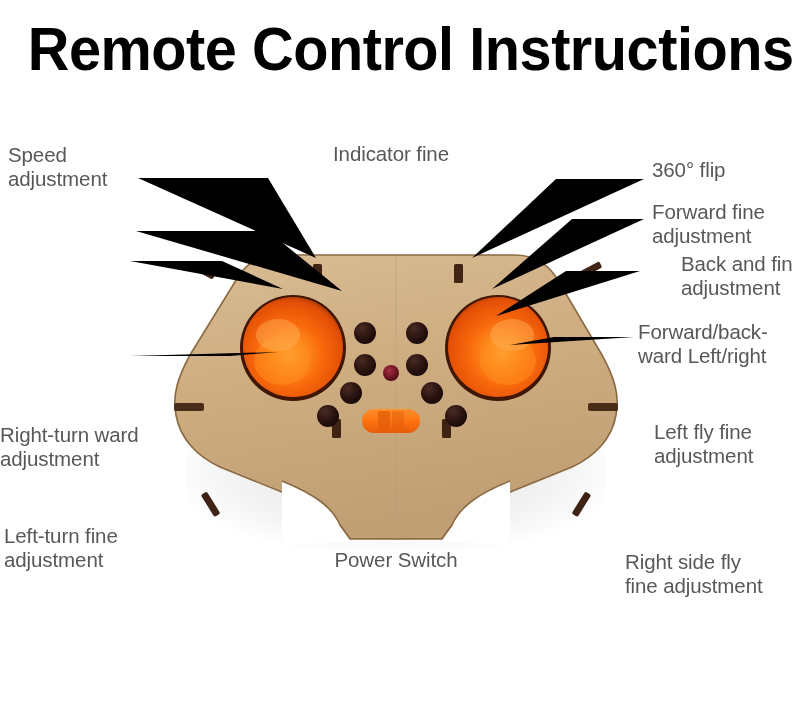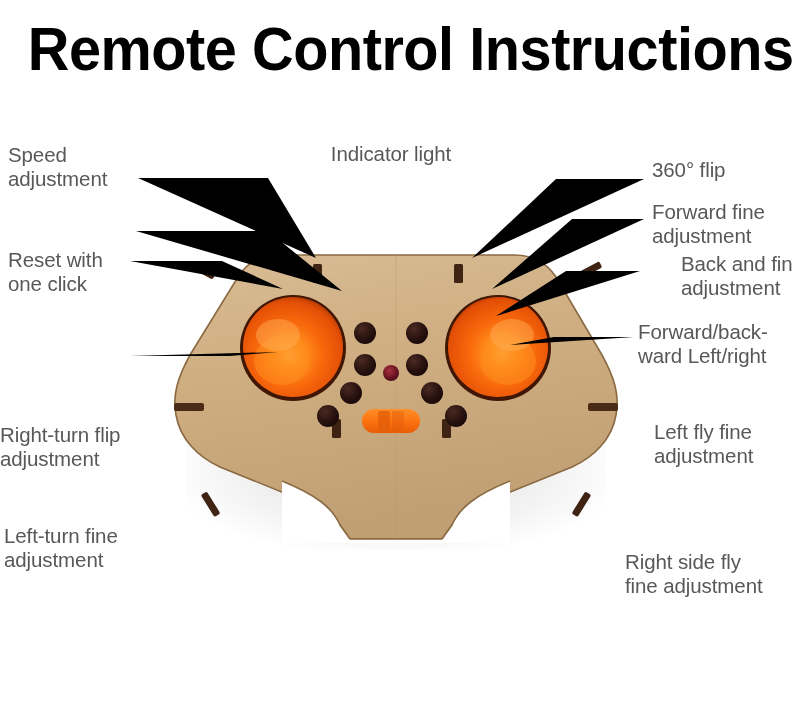--- a/index.html
+++ b/index.html
@@ -234,32 +234,31 @@
     <polyline points="640,271 566,271 496,316"></polyline>
     <polyline points="634,337 554,337 510,345"></polyline>
     <polyline points="648,432 564,419"></polyline>
     <polyline points="624,536 566,506"></polyline>
   </svg>
 
   <div class="label left" style="left:8px;   top:143px; width:150px;">Speed
 adjustment</div>
 
 
-  <div class="label left" style="left:8px;   top:248px; width:150px;">Reset with
-one click</div>
-
-
-  <div class="label left" style="left:0px;   top:423px; width:165px;">Right-turn flip
+
+
+  <div class="label left" style="left:0px;   top:423px; width:165px;">Right-turn ward
 adjustment</div>
 
   <div class="label left" style="left:4px;   top:524px; width:165px;">Left-turn fine
 adjustment</div>
 
-  <div class="label center" style="left:316px; top:142px; width:150px;">Indicator light</div>
-
+  <div class="label center" style="left:316px; top:142px; width:150px;">Indicator fine</div>
+
+  <div class="label center" style="left:321px; top:548px; width:150px;">Power Switch</div>
 
   <div class="label right" style="left:652px; top:158px; width:140px;">360°  flip</div>
 
   <div class="label right" style="left:652px; top:200px; width:142px;">Forward fine
 adjustment</div>
 
   <div class="label right" style="left:681px; top:252px; width:148px;">Back and fine
 adjustment</div>
 
   <div class="label right" style="left:638px; top:320px; width:156px;">Forward/back-

